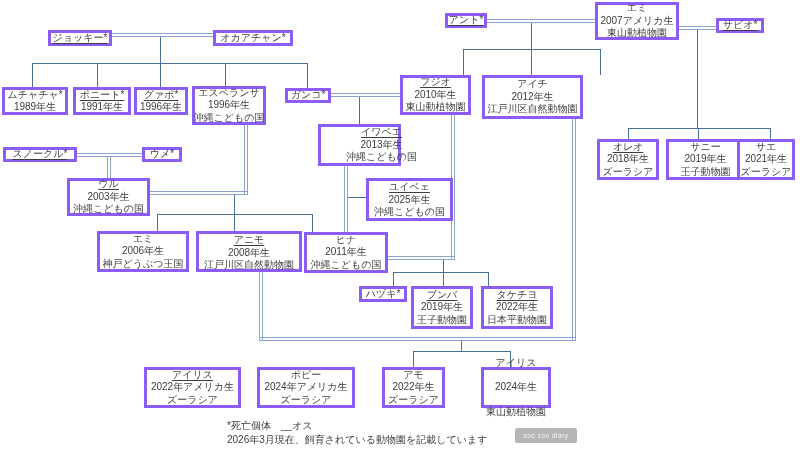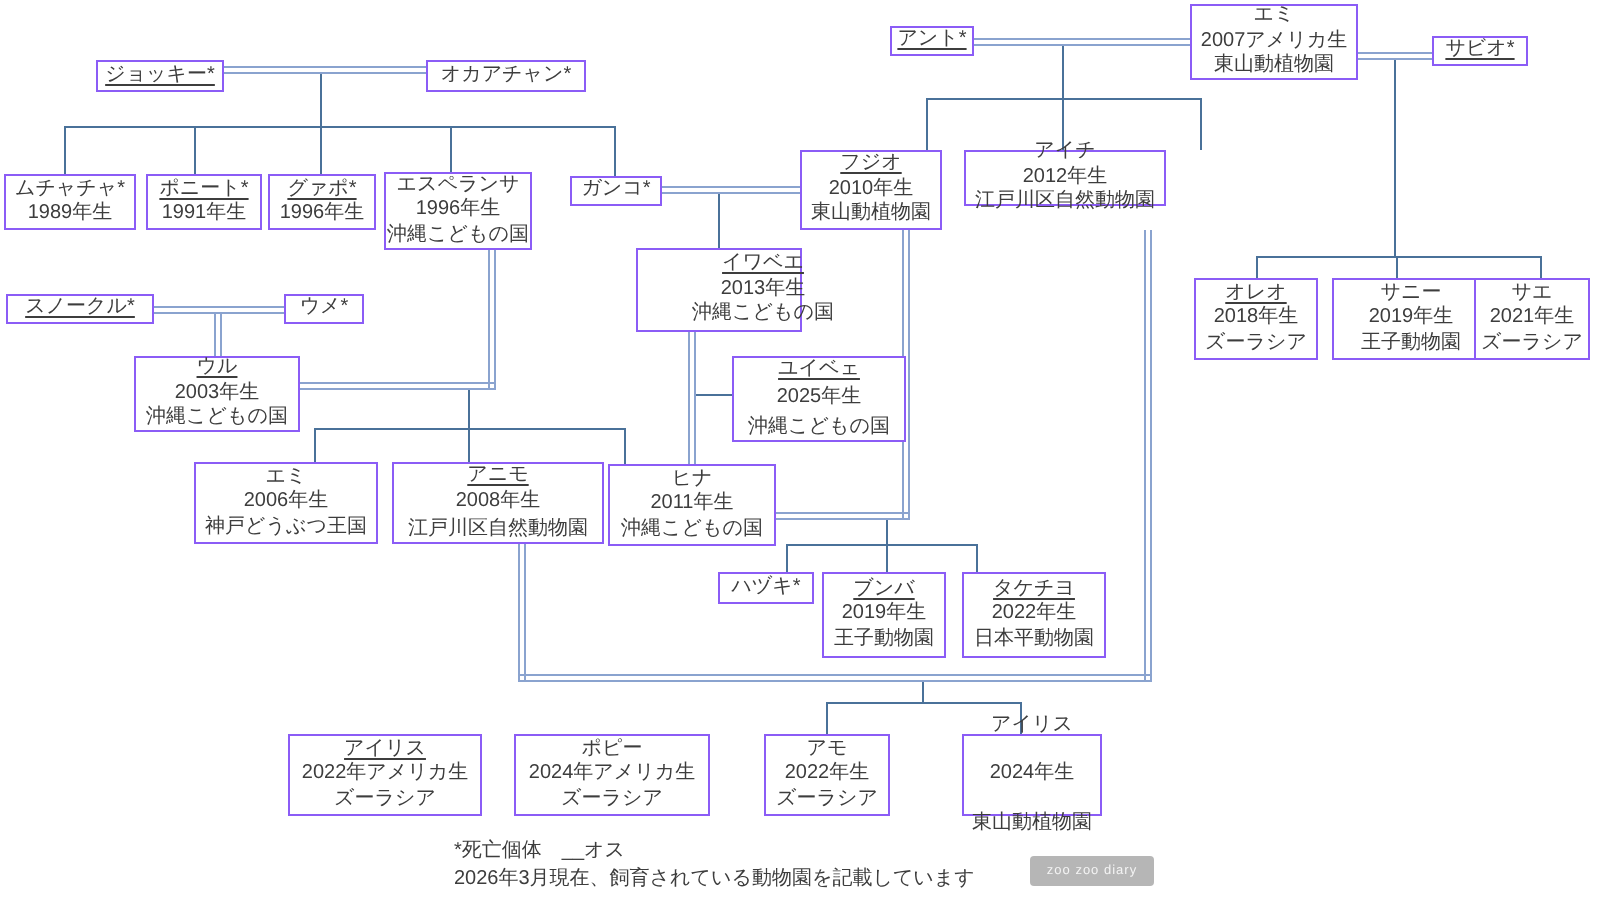--- a/index.html
+++ b/index.html
@@ -2,21 +2,21 @@
 <html><head>
 <meta charset="utf-8">
 <style>
   html,body{margin:0;padding:0;background:#fff;}
   .canvas{
     position:relative;width:800px;height:455px;background:#ffffff;overflow:hidden;
     font-family:"Liberation Sans","DejaVu Sans",sans-serif;color:#3d3d3d;
   }
   
   .node{
-    position:absolute;box-sizing:border-box;border:1px solid #8b5cf6;background:#fff;
+    position:absolute;box-sizing:border-box;border:3px solid #8b5cf6;background:#fff;
     display:flex;flex-direction:column;align-items:center;justify-content:center;
     font-size:10px;line-height:12.5px;text-align:center;white-space:nowrap;
   }
   .node span{display:block;}
   .ul{text-decoration:underline;text-underline-offset:2px;}
   
   .ln{position:absolute;}
   .h{height:1px;background:#4a7199;}
   .v{width:1px;background:#4a7199;}
   .hd{height:4px;box-sizing:border-box;border-top:1px solid #8aa3cf;border-bottom:1px solid #8aa3cf;}
@@ -125,21 +125,21 @@
   </div>
   <div class="node" style="left:285px;top:88px;width:46px;height:15px;">
     <span>ガンコ*</span>
   </div>
 
   <div class="node" style="left:400px;top:75px;width:71px;height:40px;">
     <span class="ul">フジオ</span>
     <span>2010年生</span>
     <span>東山動植物園</span>
   </div>
-  <div class="node" style="left:482px;top:75px;width:101px;height:28px;">
+  <div class="node" style="left:482px;top:75px;width:101px;height:44px;">
     <span>アイチ</span>
     <span>2012年生</span>
     <span>江戸川区自然動物園</span>
   </div>
 
   <div class="node" style="left:3px;top:147px;width:74px;height:15px;">
     <span class="ul">スノークル*</span>
   </div>
   <div class="node" style="left:142px;top:147px;width:40px;height:15px;">
     <span>ウメ*</span>

